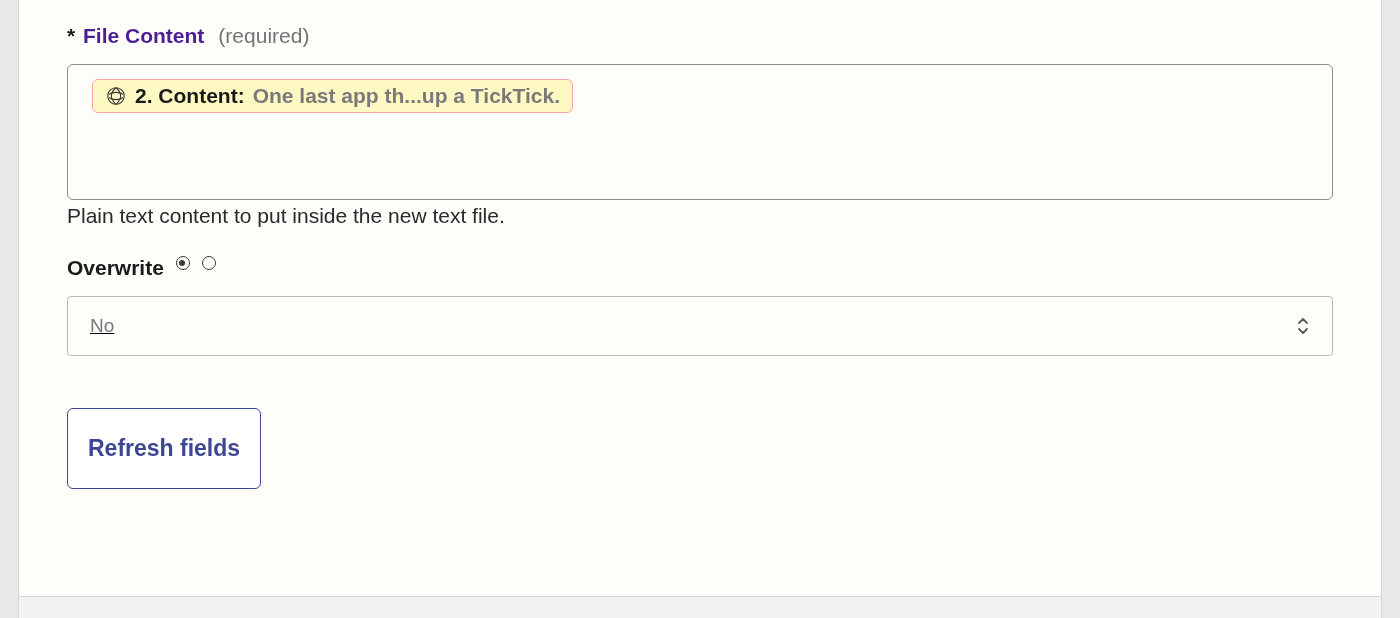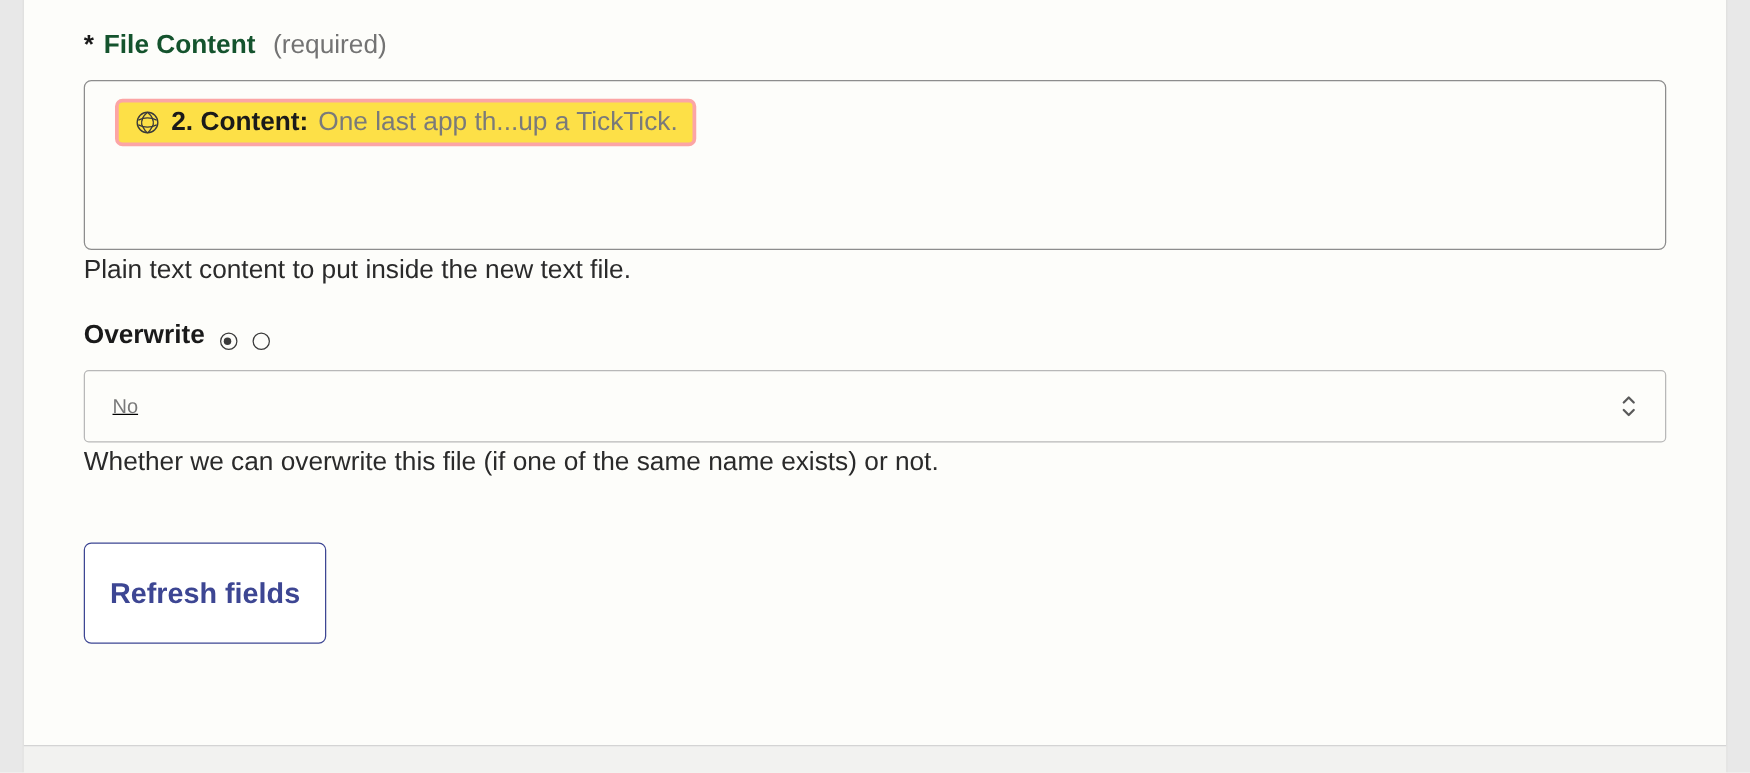--- a/index.html
+++ b/index.html
@@ -37,71 +37,71 @@
     margin-bottom: 16px;
     font-size: 21px;
   }
   .asterisk {
     font-weight: 700;
     color: #1a1a1a;
     margin-right: 2px;
   }
   .field-label {
     font-weight: 700;
-    color: #14532d;
+    color: #4c1d95;
   }
   .required {
     color: #737373;
     font-weight: 400;
   }
   .content-box {
     border: 1px solid #8d8d8d;
     border-radius: 6px;
     min-height: 136px;
     padding: 14px 24px;
     background: #fdfdfa;
   }
   .pill {
     display: inline-flex;
     align-items: center;
     gap: 8px;
-    border: 3px solid #fca5a5;
+    border: 1px solid #fca5a5;
     border-radius: 6px;
     padding: 4px 12px;
-    background: #fde047;
+    background: #fef9c3;
     font-size: 21px;
     cursor: pointer;
   }
   .pill-icon {
     width: 22px;
     height: 22px;
     display: inline-flex;
     align-items: center;
     justify-content: center;
   }
   .pill-icon svg {
     width: 22px;
     height: 22px;
   }
   .pill-label {
     font-weight: 700;
     color: #1a1a1a;
   }
   .pill-value {
     color: #7a7a7a;
-    font-weight: 400;
+    font-weight: 700;
   }
   .help-text {
     margin-top: 4px;
     color: #2a2a2a;
     font-size: 21px;
   }
   .overwrite-label-row {
     display: flex;
-    align-items: flex-end;
+    align-items: flex-start;
     gap: 12px;
     margin-bottom: 16px;
     font-size: 21px;
   }
   .overwrite-label {
     font-weight: 700;
     color: #1a1a1a;
   }
   .radio-dot {
     width: 14px;
@@ -120,24 +120,24 @@
     height: 6px;
     background: #3a3a3a;
     border-radius: 50%;
   }
   .select-box {
     border: 1px solid #b8b8b8;
     border-radius: 4px;
     background: #fdfdfa;
     padding: 18px 22px;
     display: flex;
-    align-items: flex-end;
+    align-items: center;
     justify-content: space-between;
     cursor: pointer;
-    font-size: 16px;
+    font-size: 19px;
     text-decoration: underline;
   }
   .select-value {
     color: #7a7a7a;
   }
   .select-caret {
     color: #5a5a5a;
     display: flex;
     flex-direction: column;
     line-height: 0.5;
@@ -221,21 +221,20 @@
       <div class="select-box">
         <span class="select-value">No</span>
         <span class="select-caret">
           <svg width="14" height="20" viewBox="0 0 14 20">
             <path d="M3 7 L7 3 L11 7" stroke="#5a5a5a" stroke-width="1.8" fill="none" stroke-linecap="round" stroke-linejoin="round"></path>
             <path d="M3 13 L7 17 L11 13" stroke="#5a5a5a" stroke-width="1.8" fill="none" stroke-linecap="round" stroke-linejoin="round"></path>
           </svg>
         </span>
       </div>
 
-      <div class="help-text">Whether we can overwrite this file (if one of the same name exists) or not.</div>
     </div>
 
     <div class="button-row">
       <button class="btn btn-secondary">Refresh fields</button>
     </div>
 
     <div class="bottom-bar"></div>
   </div>
 </div>
 

